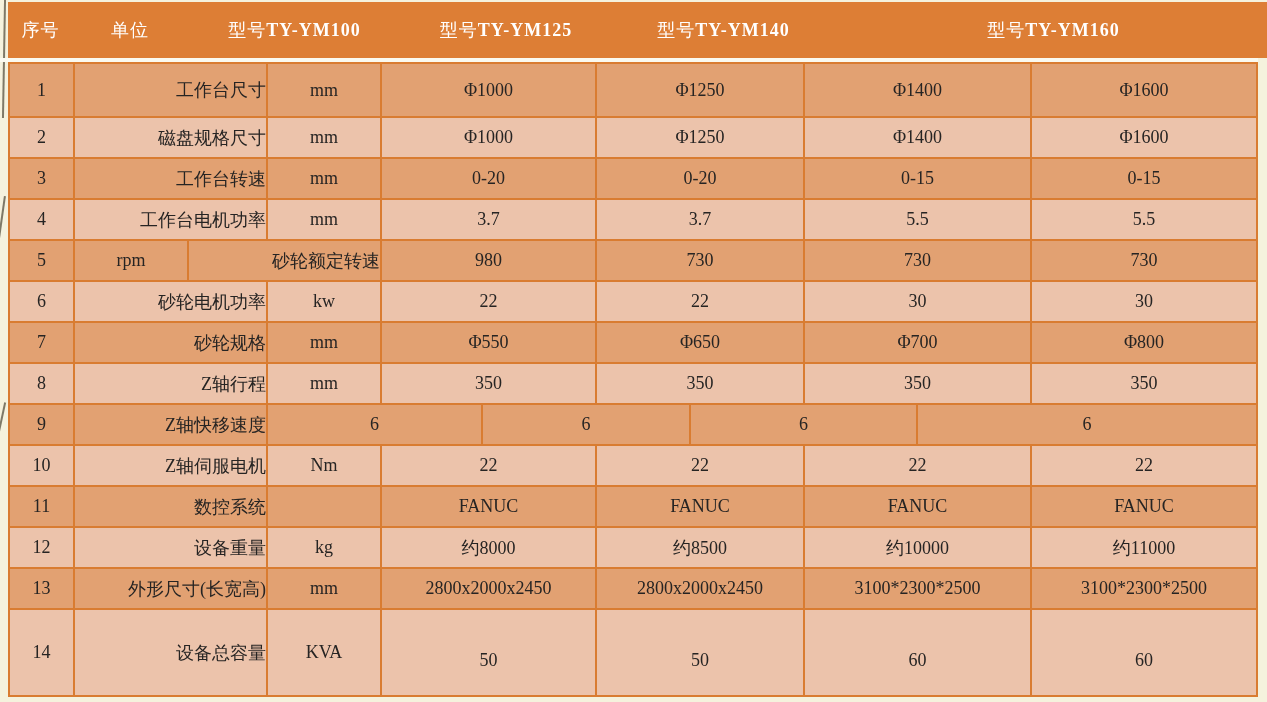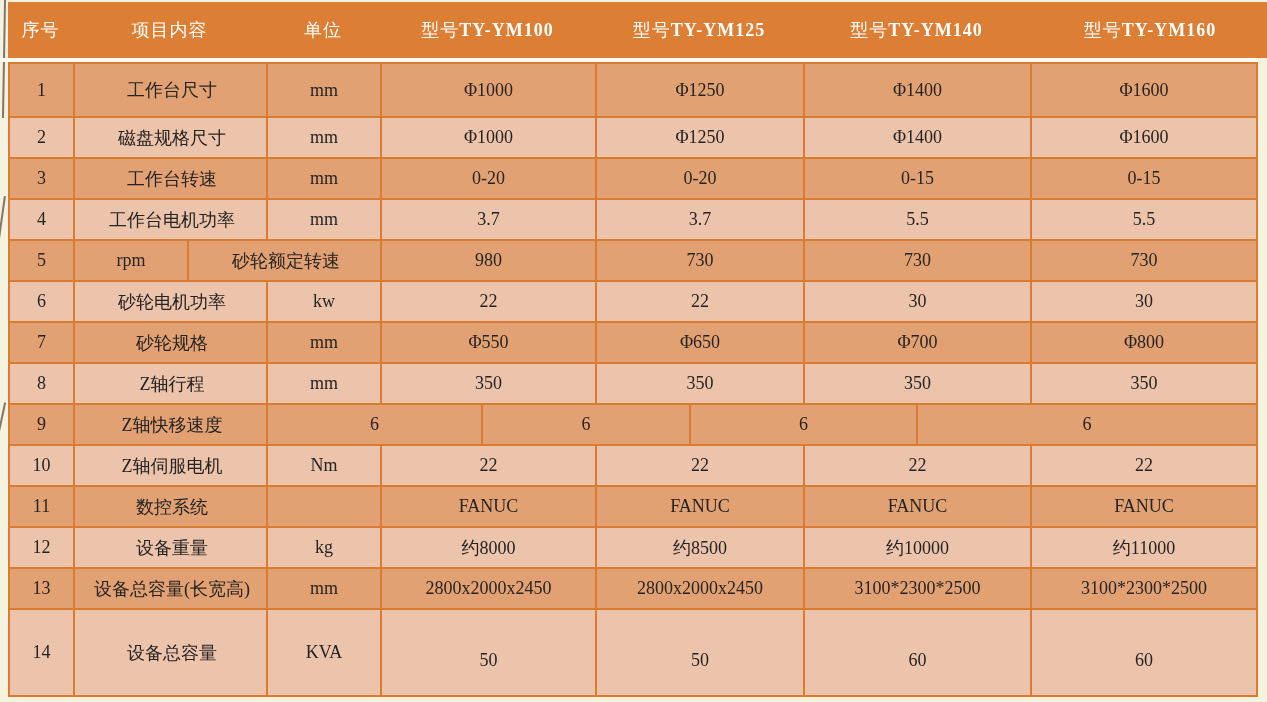--- a/index.html
+++ b/index.html
@@ -48,21 +48,21 @@
   .row.odd  .cell { background:#e2a172; }
   .row.even .cell { background:#ecc3ab; }
 
   .cell {
     display:flex; align-items:center; justify-content:center;
     border-right:2px solid #d97c31;
     font-size:18px; color:#262423;
     overflow:hidden; white-space:nowrap;
   }
   .cell:last-child { border-right:none; flex:1; }
-  .cell.col-item { justify-content:center; padding-left:3px; }
+  .cell.col-item { justify-content:flex-end; padding-left:3px; }
 
   
   .c0 { width:65px;  flex:0 0 65px; }
   .c1 { width:193px; flex:0 0 193px; }
   .c2 { width:114px; flex:0 0 114px; }
   .c3 { width:215px; flex:0 0 215px; }
   .c4 { width:208px; flex:0 0 208px; }
   .c5 { width:227px; flex:0 0 227px; }
   .thead .c6, .c6 { flex:1; }
 
@@ -75,23 +75,20 @@
 <div class="page">
 
   <div class="edge-mark m1"></div>
   <div class="edge-mark m2"></div>
   <div class="edge-mark m3"></div>
 
   <div class="thead">
     <div class="th c0">
       <span>序号</span>
     </div>
-    <div class="th c1">
-      <span>项目内容</span>
-    </div>
     <div class="th c2">
       <span>单位</span>
     </div>
     <div class="th c3">
       <span>型号</span>
         <span class="model-name">TY-YM100</span>
     </div>
     <div class="th c4">
       <span>型号</span>
         <span class="model-name">TY-YM125</span>
@@ -380,21 +377,21 @@
         </div>
         <div class="cell c6 col-val">
           <span>约11000</span>
         </div>
       </div>
       <div class="row odd r-mid">
         <div class="cell c0 col-no">
           <span>13</span>
         </div>
         <div class="cell c1 col-item">
-          <span>设备总容量(长宽高)</span>
+          <span>外形尺寸(长宽高)</span>
         </div>
         <div class="cell c2 col-unit">
           <span>mm</span>
         </div>
         <div class="cell c3 col-val">
           <span>2800x2000x2450</span>
         </div>
         <div class="cell c4 col-val">
           <span>2800x2000x2450</span>
         </div>

